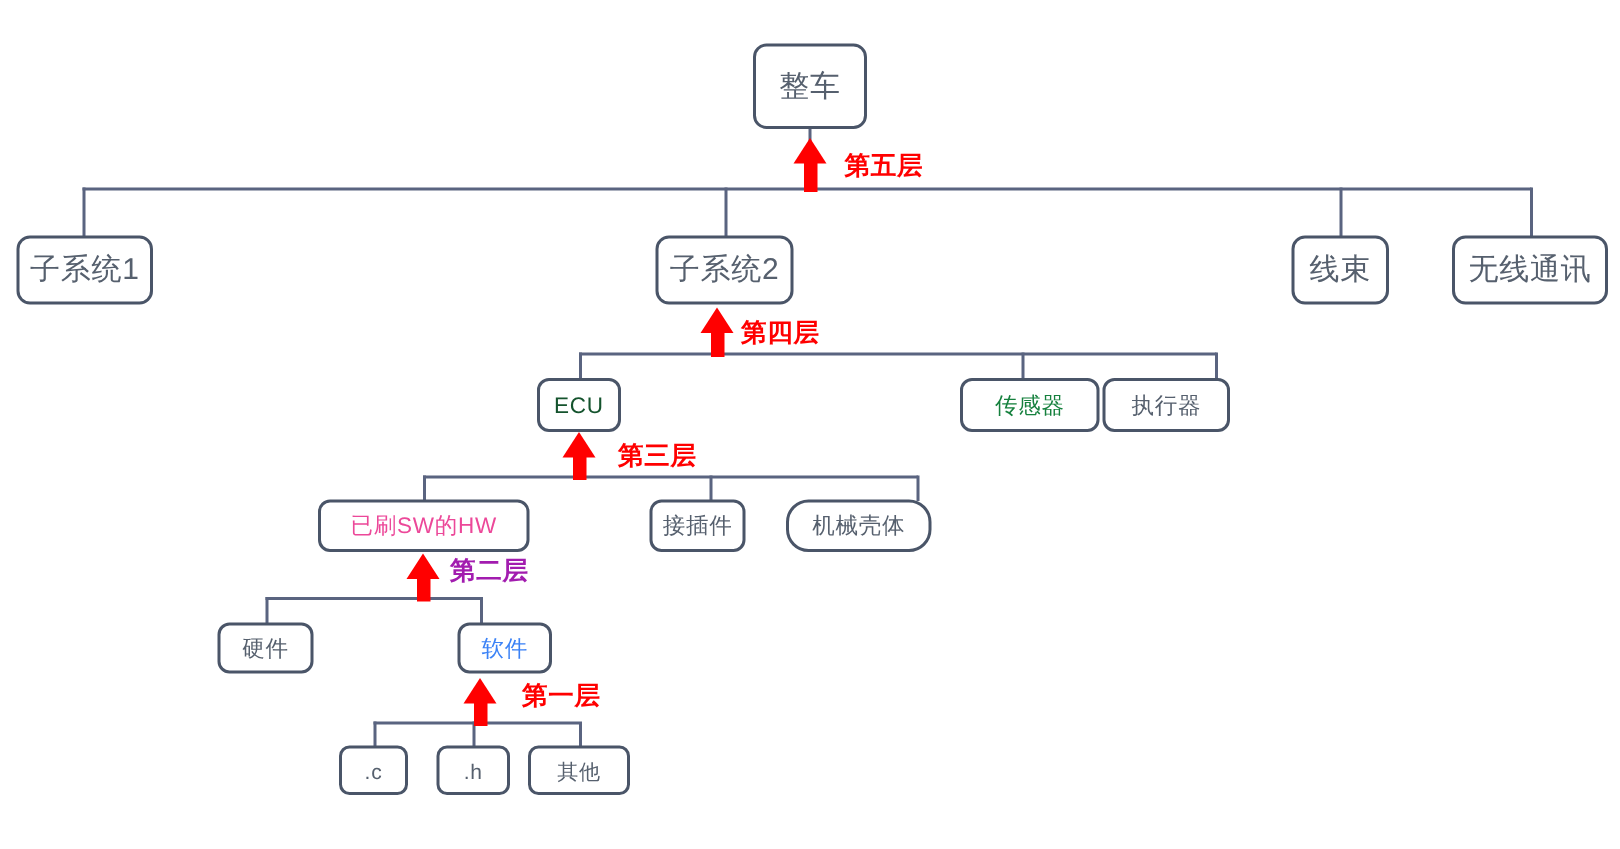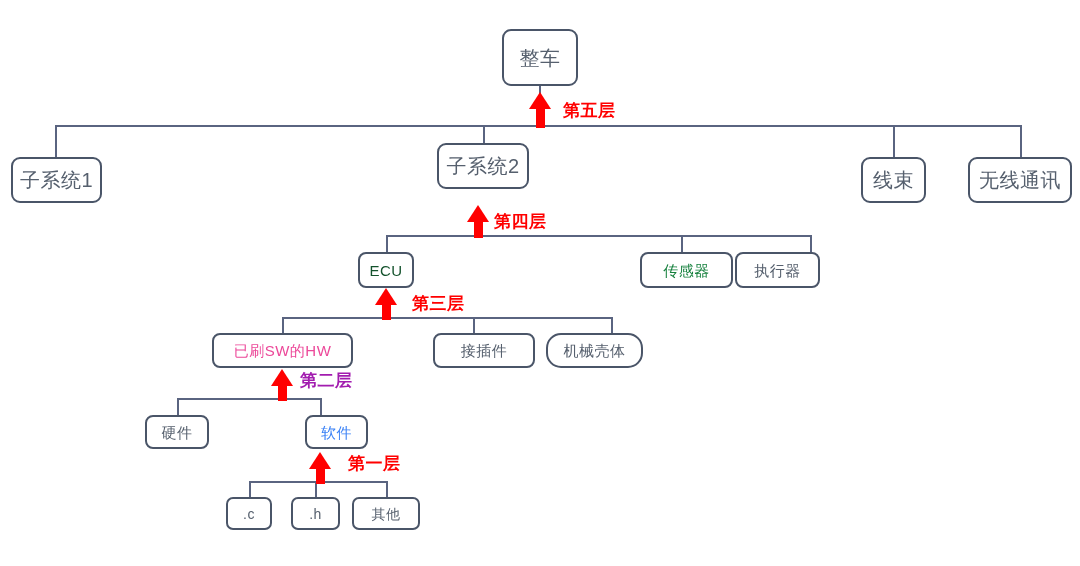--- a/index.html
+++ b/index.html
@@ -103,29 +103,29 @@
   <div class="line v" style="left:177px; top:398px; height:18px;"></div>
   <div class="line v" style="left:320px; top:398px; height:18px;"></div>
 
   <div class="line h" style="left:249px; top:481px; width:137px;"></div>
   <div class="line v" style="left:249px; top:481px; height:17px;"></div>
   <div class="line v" style="left:315px; top:481px; height:17px;"></div>
   <div class="line v" style="left:386px; top:481px; height:17px;"></div>
 
   <div class="node" style="left: 502px; top: 29px; width: 76px; height: 57px; border-color: rgb(74, 85, 104); color: rgb(86, 96, 110);">整车</div>
   <div class="node" style="left: 11px; top: 157px; width: 91px; height: 46px; border-color: rgb(74, 85, 104); color: rgb(86, 96, 110);">子系统1</div>
-  <div class="node" style="left: 437px; top: 143px; width: 92px; height: 46px; border-color: rgb(74, 85, 104); color: rgb(86, 96, 110);">子系统2</div>
+  <div class="node" style="left: 437px; top: 157px; width: 92px; height: 46px; border-color: rgb(74, 85, 104); color: rgb(86, 96, 110);">子系统2</div>
   <div class="node" style="left: 968px; top: 157px; width: 104px; height: 46px; border-color: rgb(74, 85, 104); color: rgb(86, 96, 110);">无线通讯</div>
   <div class="node" style="left: 861px; top: 157px; width: 65px; height: 46px; border-color: rgb(74, 85, 104); color: rgb(86, 96, 110);">线束</div>
   <div class="node small" style="left: 358px; top: 252px; width: 56px; height: 36px; border-color: rgb(74, 85, 104); color: #14532d;">ECU</div>
   <div class="node small" style="left: 640px; top: 252px; width: 93px; height: 36px; border-color: rgb(74, 85, 104); color: #15803d;">传感器</div>
   <div class="node small" style="left: 735px; top: 252px; width: 85px; height: 36px; border-color: rgb(74, 85, 104); color: rgb(86, 96, 110);">执行器</div>
   <div class="node small" style="left: 212px; top: 333px; width: 141px; height: 35px; border-color: rgb(74, 85, 104); color: #ec4899;">已刷SW的HW</div>
-  <div class="node small" style="left: 433px; top: 333px; width: 102px; height: 35px; border-color: rgb(74, 85, 104); color: rgb(86, 96, 110);">接插件</div>
-  <div class="node small" style="left: 546px; top: 333px; width: 97px; height: 35px; border-color: rgb(74, 85, 104); color: rgb(86, 96, 110); border-radius: 15px;">机械壳体</div>
+  <div class="node small" style="left: 433px; top: 333px; width: 64px; height: 35px; border-color: rgb(74, 85, 104); color: rgb(86, 96, 110);">接插件</div>
+  <div class="node small" style="left: 524px; top: 333px; width: 97px; height: 35px; border-color: rgb(74, 85, 104); color: rgb(86, 96, 110); border-radius: 15px;">机械壳体</div>
   <div class="node small" style="left: 145px; top: 415px; width: 64px; height: 34px; border-color: rgb(74, 85, 104); color: rgb(86, 96, 110);">硬件</div>
   <div class="node small" style="left: 289px; top: 415px; width: 63px; height: 34px; border-color: rgb(74, 85, 104); color: #3b82f6; margin-left: 16px;">软件</div>
   <div class="node tiny" style="left: 226px; top: 497px; width: 46px; height: 33px; border-color: rgb(74, 85, 104); color: rgb(86, 96, 110);">.c</div>
   <div class="node tiny" style="left: 291px; top: 497px; width: 49px; height: 33px; border-color: rgb(74, 85, 104); color: rgb(86, 96, 110);">.h</div>
   <div class="node tiny" style="left: 352px; top: 497px; width: 68px; height: 33px; border-color: rgb(74, 85, 104); color: rgb(86, 96, 110);">其他</div>
 
   <div class="arrow" style="left: 540px; top: 92px;">
       <span class="head" style="border-bottom-color: rgb(255, 0, 0);"></span>
       <span class="shaft" style="background: rgb(255, 0, 0); top: 15px; height: 21px;"></span>
     </div>

